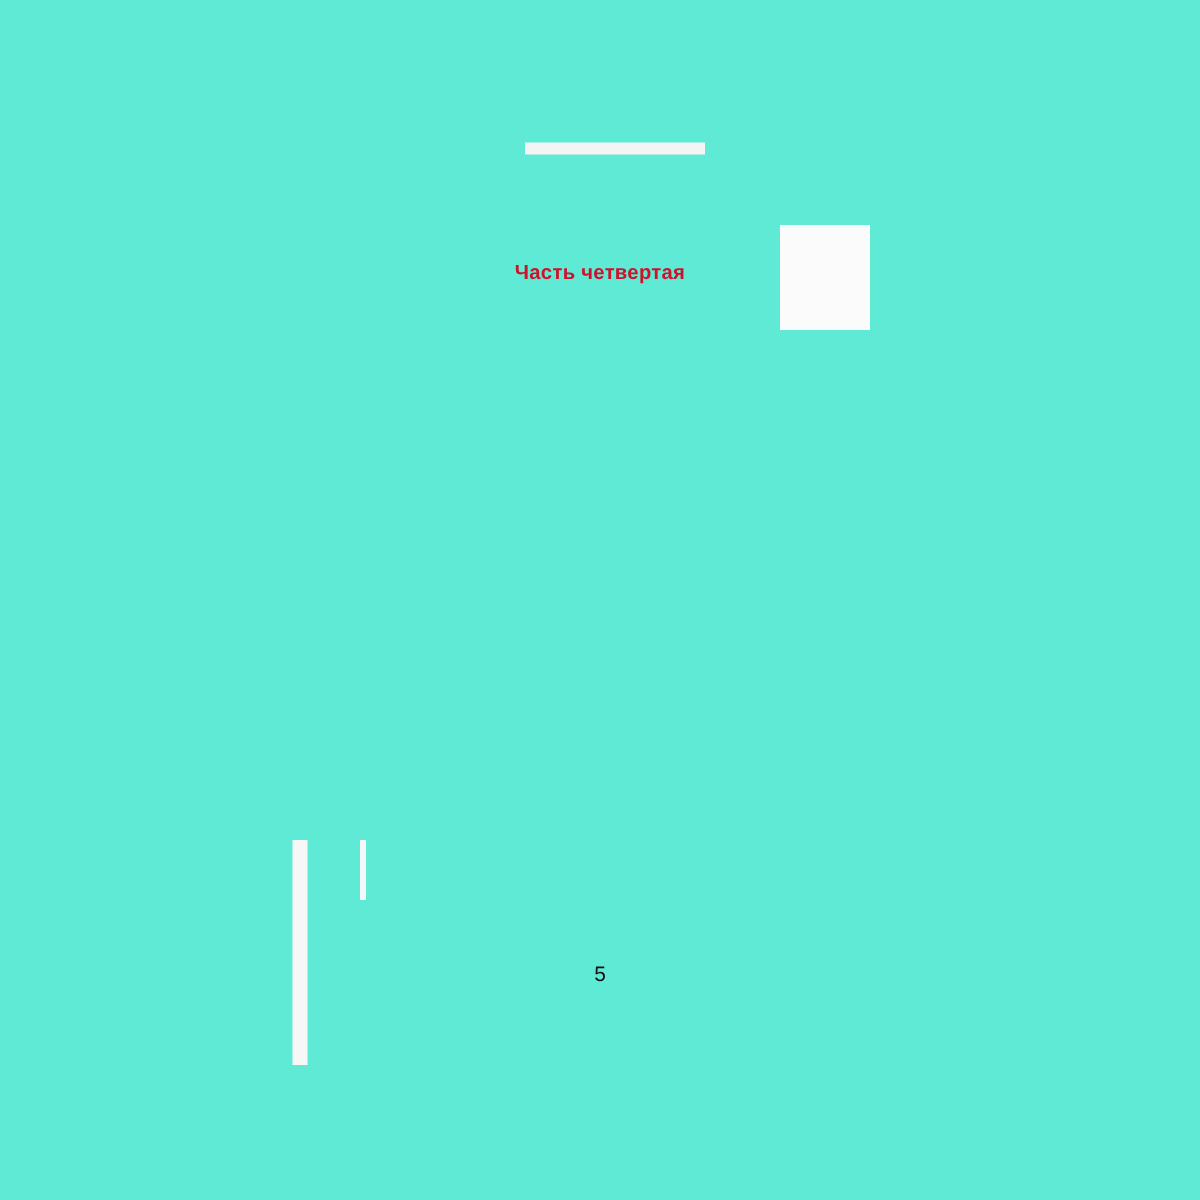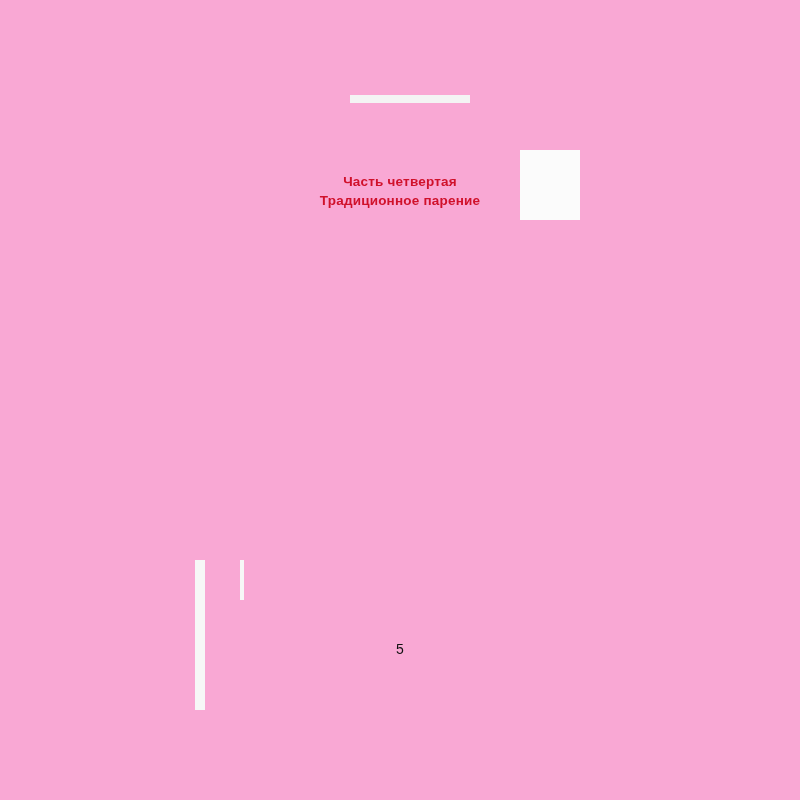--- a/index.html
+++ b/index.html
@@ -10,21 +10,21 @@
     width: 800px;
     height: 800px;
     background: #ffffff;
     font-family: "Liberation Sans", sans-serif;
     overflow: hidden;
   }
   .page {
     position: relative;
     width: 800px;
     height: 800px;
-    background: #f9a8d4;
+    background: #5eead4;
   }
   
   .ghost {
     position: absolute;
     color: #f2f2f2;
     font-size: 13px;
     letter-spacing: 1px;
     user-select: none;
   }
   .ghost.g1 { left: 350px; top: 95px; width: 120px; height: 8px; background: #f4f4f4; }
@@ -96,21 +96,20 @@
 
   <div class="ghost g1"></div>
   <div class="ghost g2"></div>
   <div class="ghost g3"></div>
   <div class="ghost g4"></div>
 
   <div class="content">
 
     <div class="part-heading">
       <span>Часть четвертая</span>
-      <span class="line2">Традиционное парение</span>
     </div>
 
     <div class="toc">
       <div id="toc-main">
           <div class="entry">
             <div class="ln noleader">
               <span class="indent"></span>
               <span class="page"></span>
             </div>
           </div>

